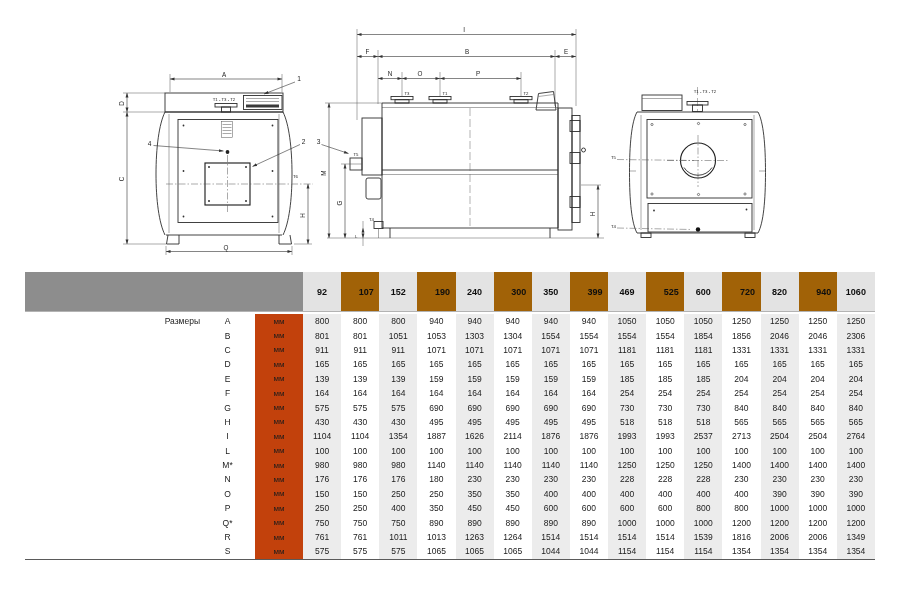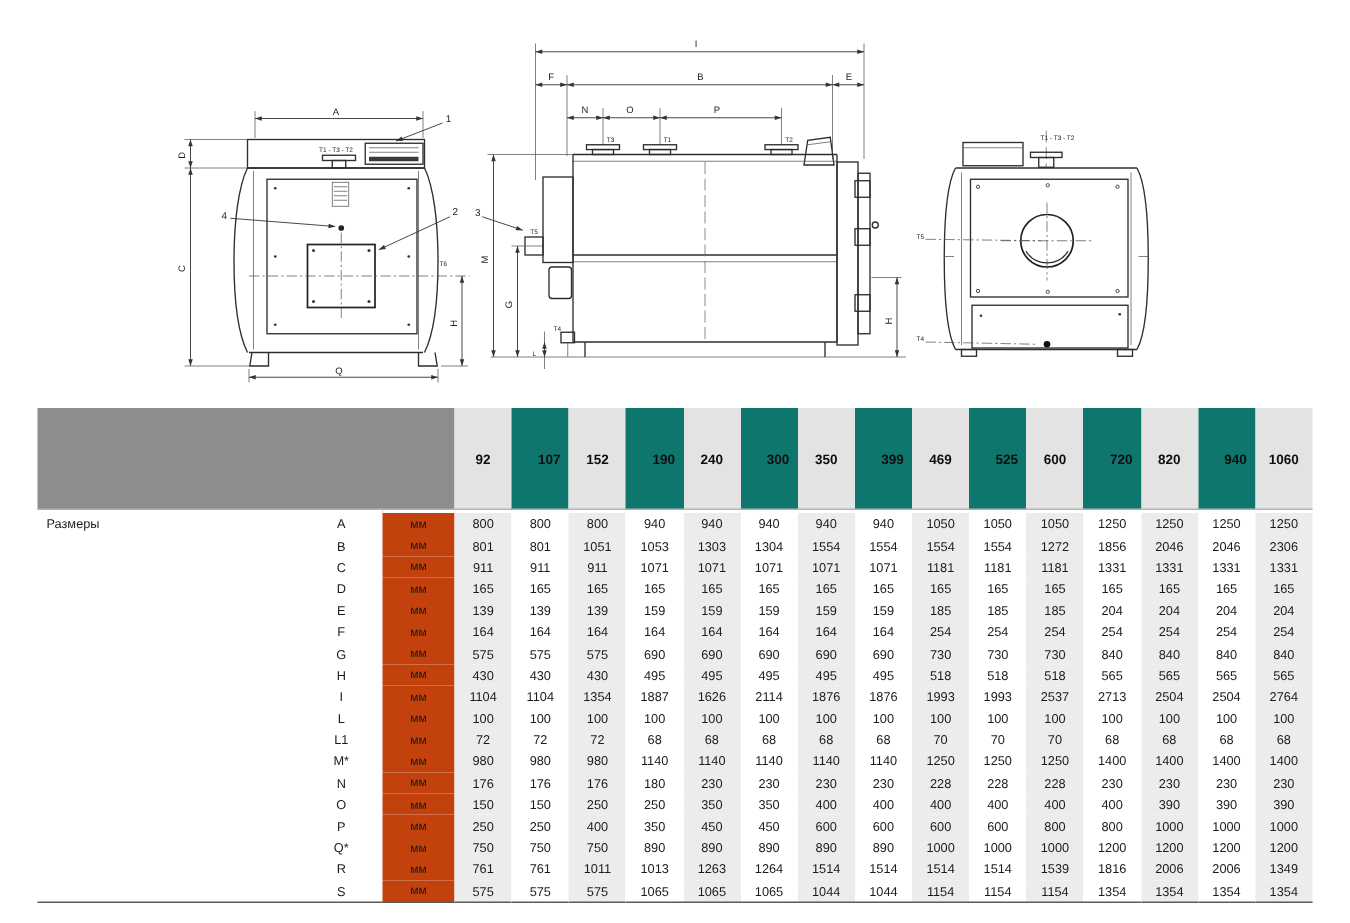--- a/index.html
+++ b/index.html
@@ -2,31 +2,31 @@
 <html><head>
 <meta charset="utf-8">
 <style>
   html,body{margin:0;padding:0;background:#fff;}
   body{width:900px;height:615px;position:relative;font-family:"Liberation Sans",sans-serif;overflow:hidden;}
   #drawings{position:absolute;left:0;top:0;}
   
   #dim-table-wrap{position:absolute;left:25px;top:272px;width:850px;}
   table{border-collapse:separate;border-spacing:0;table-layout:fixed;width:850px;}
   th,td{padding:0;margin:0;font-family:"Liberation Sans",sans-serif;}
-  thead tr{height:68px;}
+  thead tr{height:40px;}
   thead th{vertical-align:middle;text-align:center;font-size:9px;font-weight:bold;color:#0e0e0e;
            border-bottom:1px solid #b3b3b3;}
   th.band{background:#8d8d8d;}
   th.lt{background:#e3e3e3;}
-  th.dk{background:#0f766e;padding-left:12px;}
+  th.dk{background:#a16207;padding-left:12px;}
   tbody td{height:14.4px;vertical-align:middle;text-align:center;font-size:8.5px;color:#1b1b1b;
            white-space:nowrap;overflow:hidden;}
   tbody tr:first-child td{border-top:2px solid #ffffff;}
   tbody tr:last-child td{border-bottom:1px solid #5a5a5a;}
-  td.lab{text-align:left;padding-left:6px;background:#fff;margin-left:24px;}
+  td.lab{text-align:right;padding-left:6px;background:#fff;margin-left:24px;}
   td.dim{background:#fff;}
   td.unit{background:#c2410c;font-size:8px;}
   td.g{background:#ececec;}
   td.w{background:#ffffff;}
   
   .ln{stroke:#2e2e2e;stroke-width:0.9;fill:none;}
   .lnb{stroke:#222;stroke-width:1.15;fill:none;}
   .thin{stroke:#555;stroke-width:0.5;fill:none;}
   .dimln{stroke:#333;stroke-width:0.6;fill:none;}
   .dd{stroke:#555;stroke-width:0.5;fill:none;stroke-dasharray:7 2 1.5 2;}
@@ -326,21 +326,21 @@
           <td class="num g">801</td>
           <td class="num w">801</td>
           <td class="num g">1051</td>
           <td class="num w">1053</td>
           <td class="num g">1303</td>
           <td class="num w">1304</td>
           <td class="num g">1554</td>
           <td class="num w">1554</td>
           <td class="num g">1554</td>
           <td class="num w">1554</td>
-          <td class="num g">1272</td>
+          <td class="num g">1854</td>
           <td class="num w">1856</td>
           <td class="num g">2046</td>
           <td class="num w">2046</td>
           <td class="num g">2306</td>
         </tr>
         <tr>
           <td class="lab"></td>
           <td class="dim">C</td>
           <td class="unit">мм</td>
           <td class="num g">911</td>
@@ -494,40 +494,20 @@
           <td class="num g">100</td>
           <td class="num w">100</td>
           <td class="num g">100</td>
           <td class="num w">100</td>
           <td class="num g">100</td>
           <td class="num w">100</td>
           <td class="num g">100</td>
         </tr>
         <tr>
           <td class="lab"></td>
-          <td class="dim">L1</td>
-          <td class="unit">мм</td>
-          <td class="num g">72</td>
-          <td class="num w">72</td>
-          <td class="num g">72</td>
-          <td class="num w">68</td>
-          <td class="num g">68</td>
-          <td class="num w">68</td>
-          <td class="num g">68</td>
-          <td class="num w">68</td>
-          <td class="num g">70</td>
-          <td class="num w">70</td>
-          <td class="num g">70</td>
-          <td class="num w">68</td>
-          <td class="num g">68</td>
-          <td class="num w">68</td>
-          <td class="num g">68</td>
-        </tr>
-        <tr>
-          <td class="lab"></td>
           <td class="dim">M*</td>
           <td class="unit">мм</td>
           <td class="num g">980</td>
           <td class="num w">980</td>
           <td class="num g">980</td>
           <td class="num w">1140</td>
           <td class="num g">1140</td>
           <td class="num w">1140</td>
           <td class="num g">1140</td>
           <td class="num w">1140</td>

